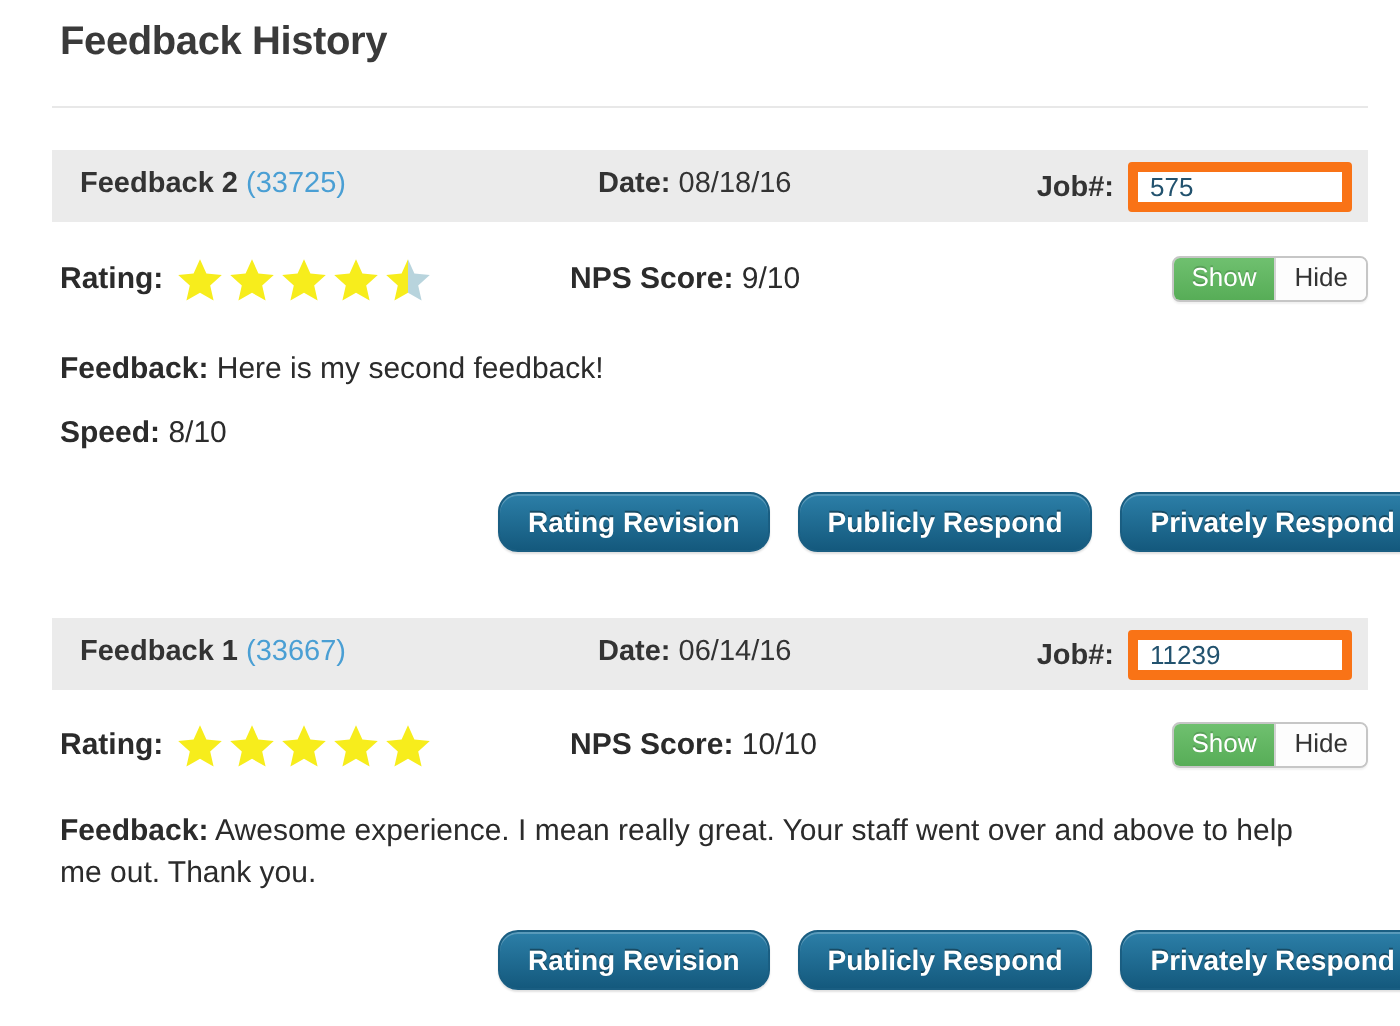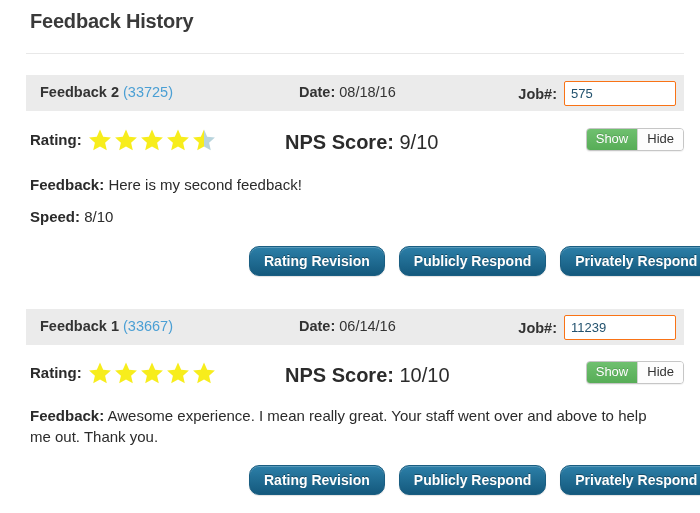--- a/index.html
+++ b/index.html
@@ -72,21 +72,21 @@
     font-size: 14.5px;
     font-weight: bold;
     color: #333;
     margin-right: 7px;
     white-space: nowrap;
   }
   .job-input {
     width: 112px;
     height: 25px;
     padding: 2px 6px;
-    border: 1px solid #f97316;
+    border: 5px solid #f97316;
     border-radius: 2px;
     background: #fff;
     font-family: "Liberation Sans", sans-serif;
     font-size: 13px;
     color: #22526e;
     outline: none;
   }
 
   
   .rating-row { position: absolute; left: 0; width: 700px; height: 28px; }
@@ -98,21 +98,21 @@
   .stars {
     position: absolute;
     left: 88px; top: 0px;
     display: flex; align-items: center; gap: 2px;
   }
   .star { width: 24px; height: 24px; display: block; }
 
   .nps {
     position: absolute;
     left: 285px; top: 3px;
-    font-size: 20px; color: #2b2b2b;
+    font-size: 15px; color: #2b2b2b;
     white-space: nowrap;
   }
   .nps b { font-weight: bold; }
 
   .toggle {
     position: absolute;
     right: 16px; top: 0px;
     display: inline-flex;
     border: 1px solid #c6c6c6;
     border-radius: 4px;

